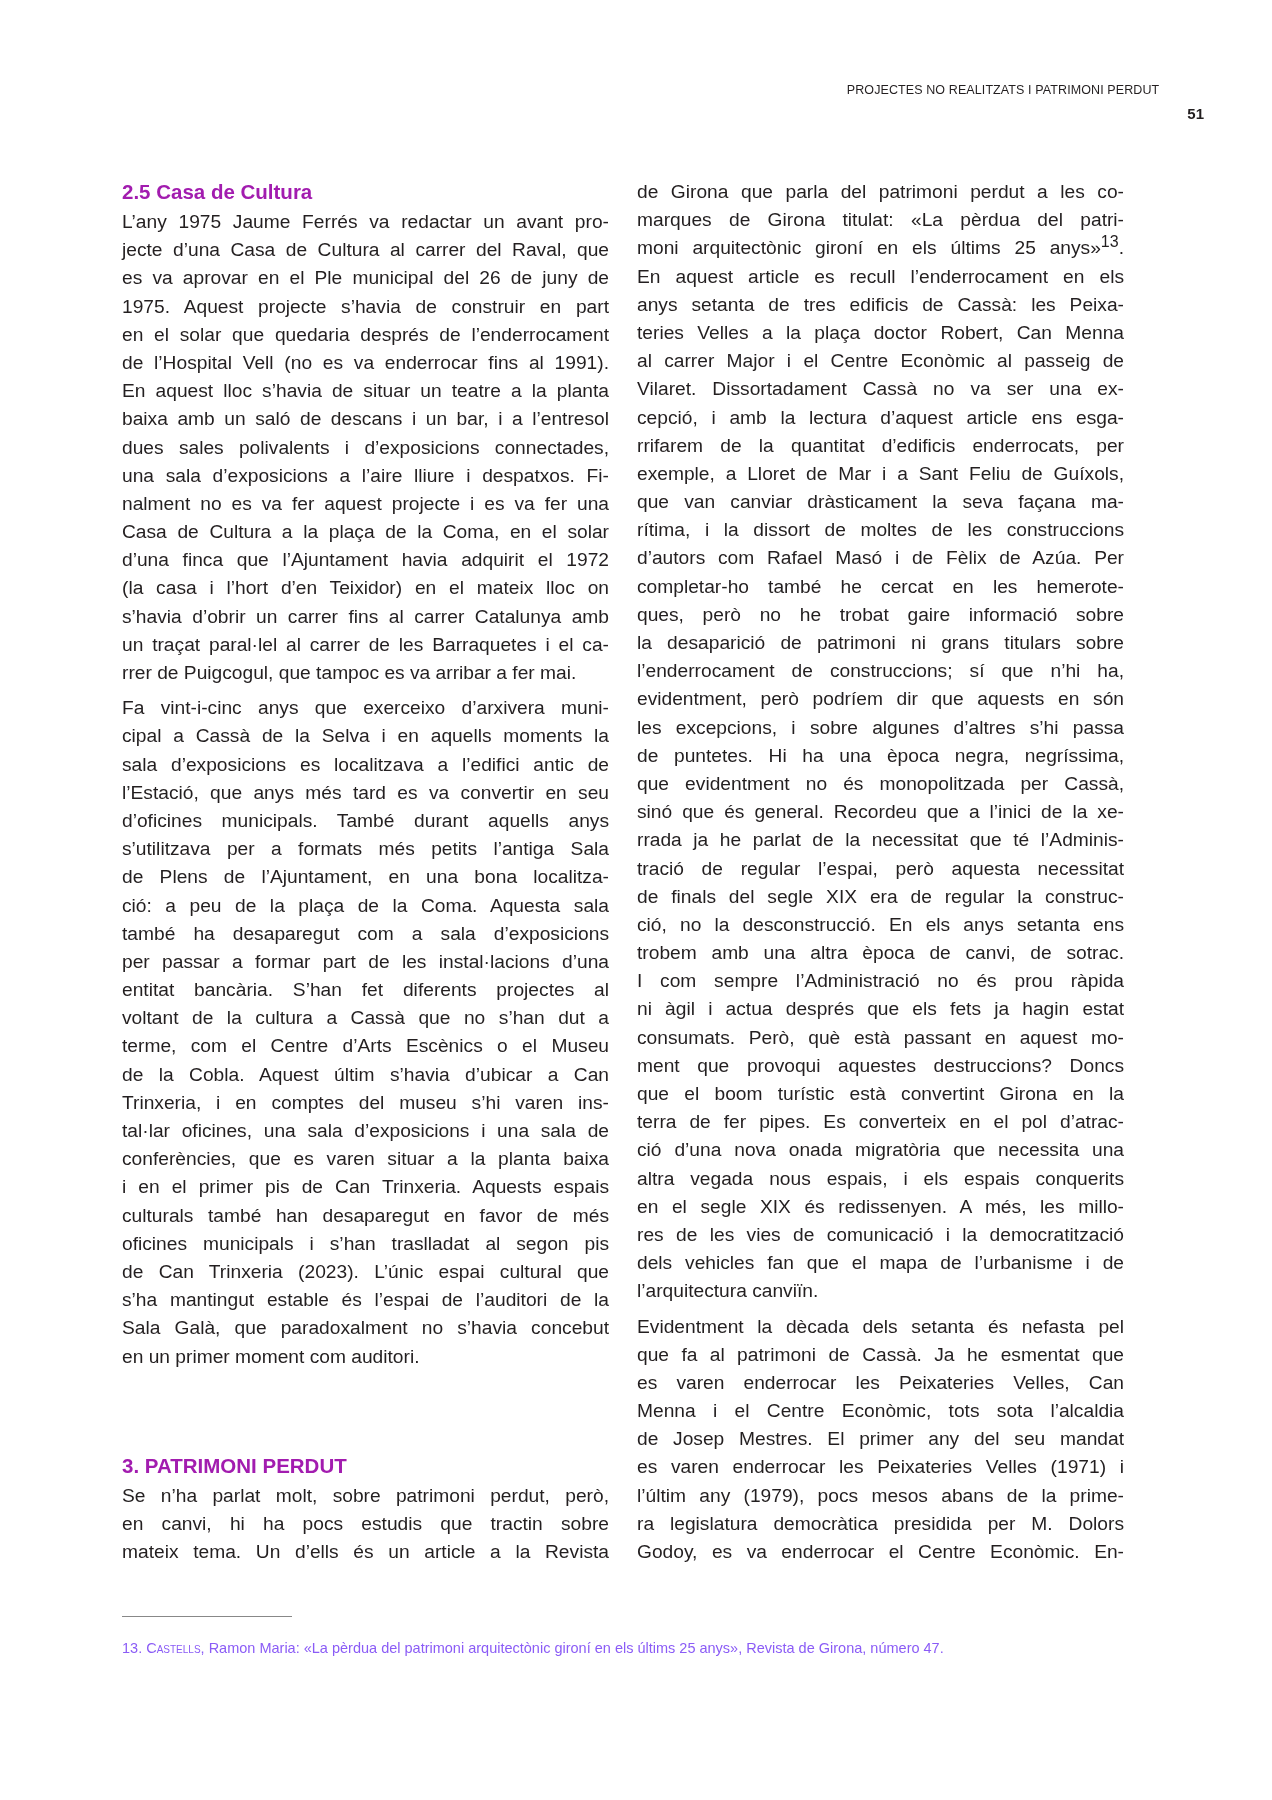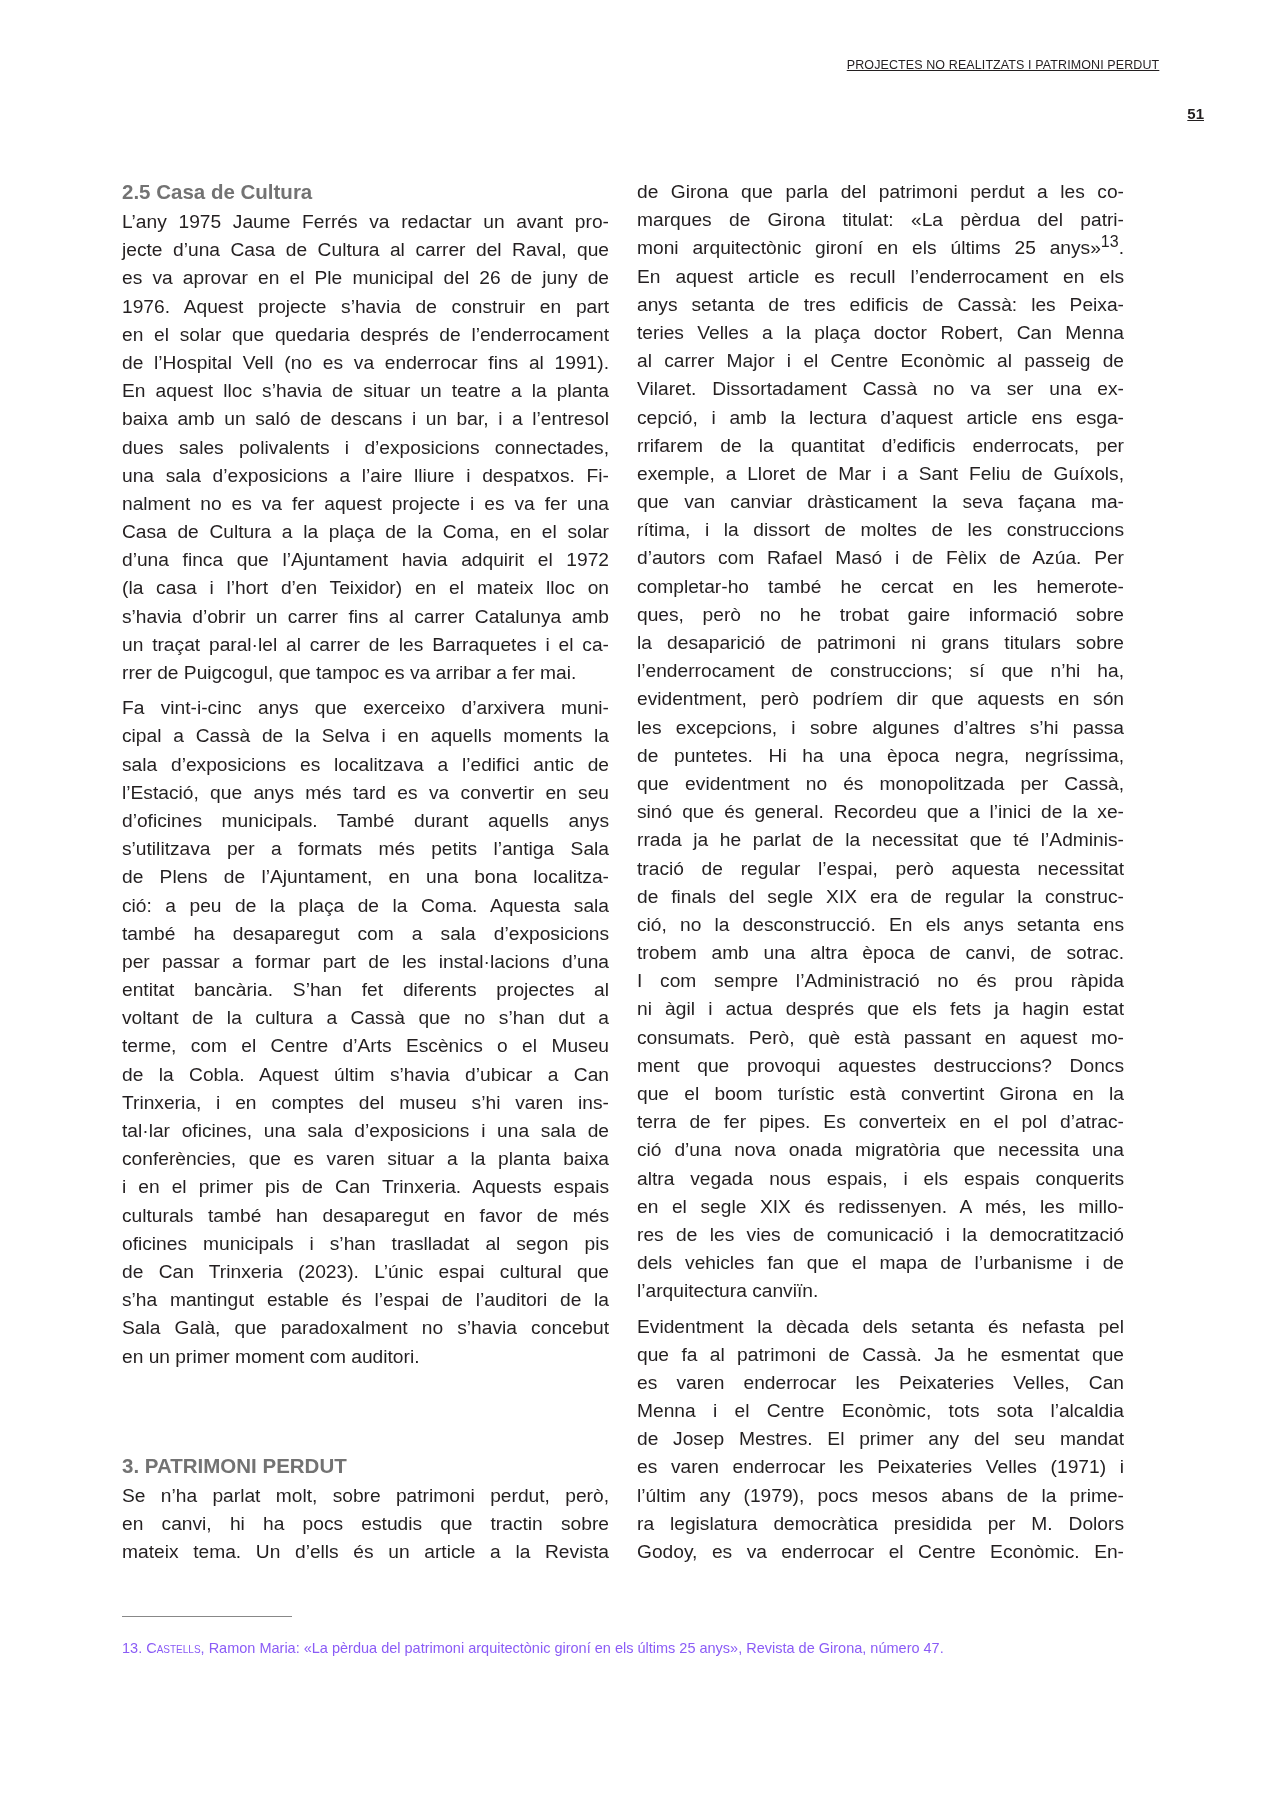--- a/index.html
+++ b/index.html
@@ -1,24 +1,24 @@
 <!DOCTYPE html>
 <html><head>
 <meta charset="utf-8">
 <style>
   html, body { margin: 0; padding: 0; background: #ffffff; }
   body { width: 1272px; height: 1800px; position: relative; overflow: hidden;
          font-family: "Liberation Sans", sans-serif; color: #231f20; }
-  .running-header { position: absolute; top: 58px; right: 68px; display: flex; align-items: flex-start; gap: 28px; text-decoration: underline; }
+  .running-header { position: absolute; top: 58px; right: 68px; display: flex; align-items: center; gap: 28px; }
   .running-title { font-size: 12.5px; letter-spacing: 0.1px; color: #231f20; }
   .page-number { font-size: 15px; font-weight: bold; color: #231f20; margin-top: 47px; }
   .column { position: absolute; top: 178px; width: 487px; }
   .col-left { left: 122px; }
   .col-right { left: 637px; }
-  .heading { font-weight: bold; font-size: 20.5px; line-height: 28px; margin: 0 0 2px 0; color: #737373; }
+  .heading { font-weight: bold; font-size: 20.5px; line-height: 28px; margin: 0 0 2px 0; color: #a21caf; }
   .para { margin: 0 0 7px 0; font-size: 19.2px; line-height: 28.2px; }
   .line { display: block; text-align: justify; text-align-last: justify; white-space: nowrap; height: 28.2px; overflow: visible; }
   .line.last { text-align-last: left; }
   .spacer-big { height: 74px; }
   sup.fnref { font-size: 16px; line-height: 0; vertical-align: super; }
   .footnote-rule { position: absolute; left: 122px; top: 1616px; width: 170px; height: 1px; background: #888888; }
   .footnote { position: absolute; left: 122px; top: 1640px; font-size: 14.5px; color: #8b5cf6; }
   .smallcaps { font-variant: small-caps; }
 </style>
 </head>
@@ -28,21 +28,21 @@
   <span class="running-title">PROJECTES NO REALITZATS I PATRIMONI PERDUT</span>
   <span class="page-number">51</span>
 </div>
 
 <div class="column col-left">
   <h2 class="heading">2.5 Casa de Cultura</h2>
   <p class="para">
       <span class="line">L’any 1975 Jaume Ferrés va redactar un avant pro-</span>
       <span class="line">jecte d’una Casa de Cultura al carrer del Raval, que</span>
       <span class="line">es va aprovar en el Ple municipal del 26 de juny de</span>
-      <span class="line">1976. Aquest projecte s’havia de construir en part</span>
+      <span class="line">1975. Aquest projecte s’havia de construir en part</span>
       <span class="line">en el solar que quedaria després de l’enderrocament</span>
       <span class="line">de l’Hospital Vell (no es va enderrocar fins al 1991).</span>
       <span class="line">En aquest lloc s’havia de situar un teatre a la planta</span>
       <span class="line">baixa amb un saló de descans i un bar, i a l’entresol</span>
       <span class="line">dues sales polivalents i d’exposicions connectades,</span>
       <span class="line">una sala d’exposicions a l’aire lliure i despatxos. Fi-</span>
       <span class="line">nalment no es va fer aquest projecte i es va fer una</span>
       <span class="line">Casa de Cultura a la plaça de la Coma, en el solar</span>
       <span class="line">d’una finca que l’Ajuntament havia adquirit el 1972</span>
       <span class="line">(la casa i l’hort d’en Teixidor) en el mateix lloc on</span>

